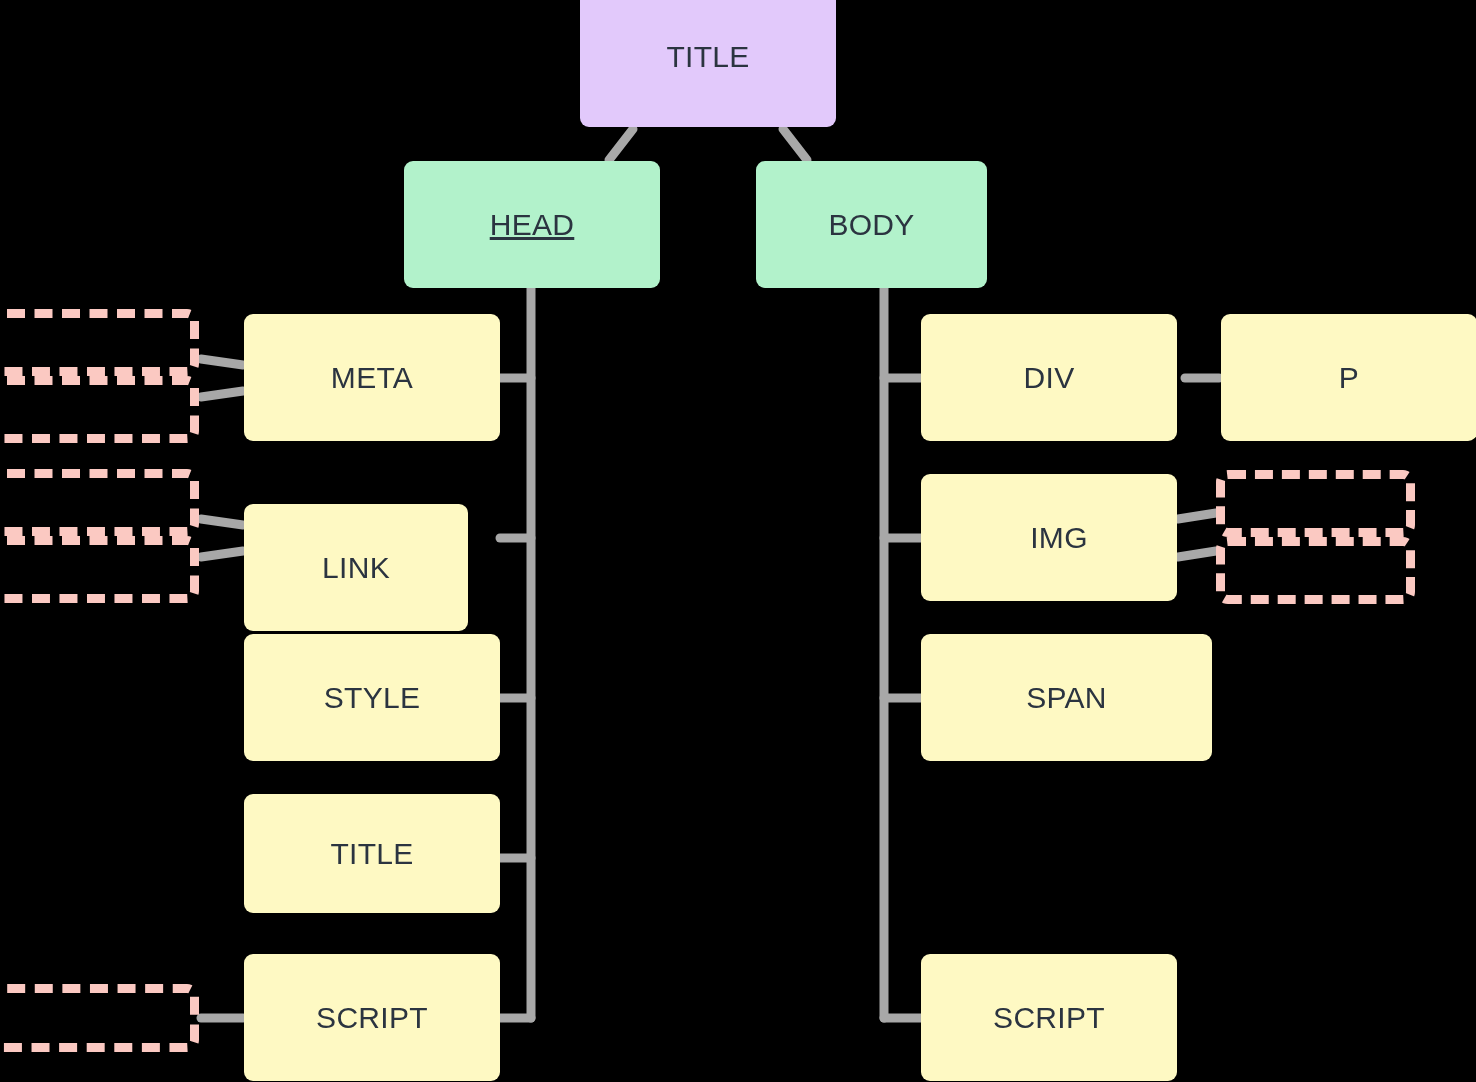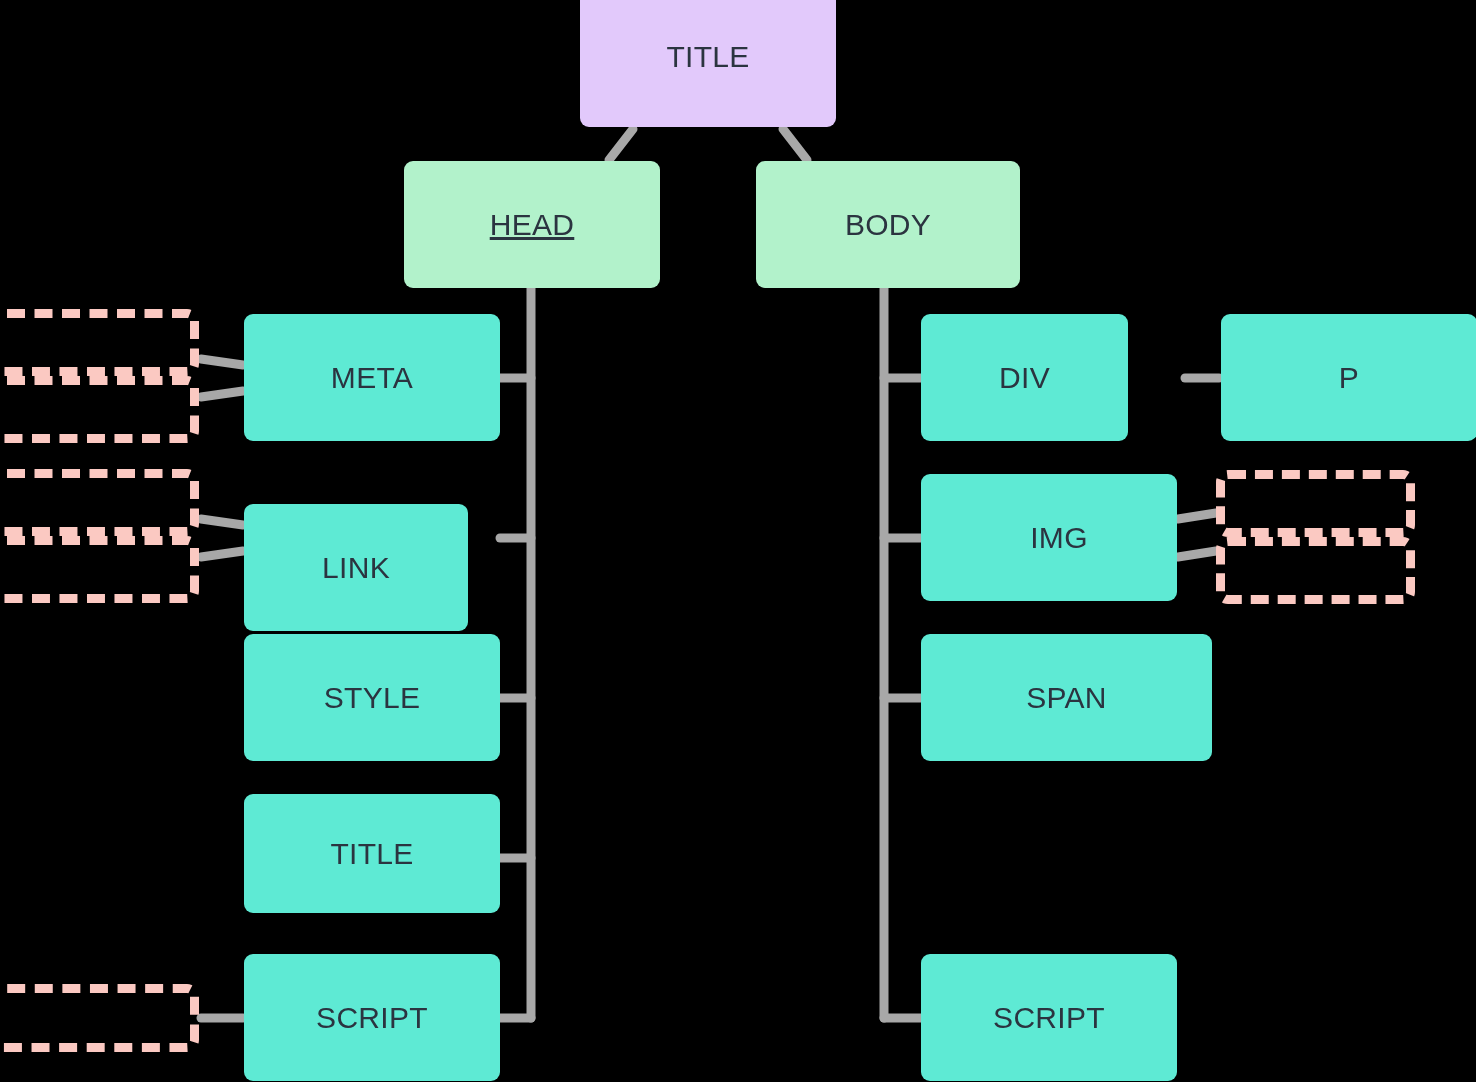--- a/index.html
+++ b/index.html
@@ -36,21 +36,21 @@
     justify-content: center;
     color: #2b3440;
     font-size: 30px;
     font-weight: 400;
     letter-spacing: 0.3px;
     line-height: 1;
     z-index: 3;
   }
   .node.root   { background: #e2c9fb; }
   .node.branch { background: #b2f2cb; }
-  .node.leaf   { background: #5eead4; }
+  .node.leaf   { background: #fef9c3; }
 
   .ghost-group {
     position: absolute;
     z-index: 2;
     box-sizing: border-box;
   }
   .ghost-cell {
     position: absolute;
     left: 0;
     right: 0;
@@ -118,21 +118,21 @@
   </div>
 
   <div class="node root" style="left:580px; top:-14px; width:256px; height:141px;">
     <span>TITLE</span>
   </div>
 
   <div class="node branch" style="left:404px; top:161px; width:256px; height:127px;text-decoration:underline;">
     <span>HEAD</span>
   </div>
 
-  <div class="node branch" style="left:756px; top:161px; width:264px; height:127px;text-align:right;">
+  <div class="node branch" style="left:756px; top:161px; width:231px; height:127px;text-align:right;">
     <span>BODY</span>
   </div>
 
   <div class="node leaf" style="left:244px; top:314px; width:256px; height:127px;">
     <span>META</span>
   </div>
 
   <div class="node leaf" style="left:244px; top:480px; width:224px; height:127px;margin-top:24px;">
     <span>LINK</span>
   </div>
@@ -142,21 +142,21 @@
   </div>
 
   <div class="node leaf" style="left:244px; top:794px; width:256px; height:119px;">
     <span>TITLE</span>
   </div>
 
   <div class="node leaf" style="left:244px; top:954px; width:256px; height:127px;">
     <span>SCRIPT</span>
   </div>
 
-  <div class="node leaf" style="left:921px; top:314px; width:207px; height:127px;">
+  <div class="node leaf" style="left:921px; top:314px; width:256px; height:127px;">
     <span>DIV</span>
   </div>
 
   <div class="node leaf" style="left:1221px; top:314px; width:256px; height:127px;">
     <span>P</span>
   </div>
 
   <div class="node leaf" style="left:921px; top:474px; width:256px; height:127px;padding-left:20px;">
     <span>IMG</span>
   </div>

